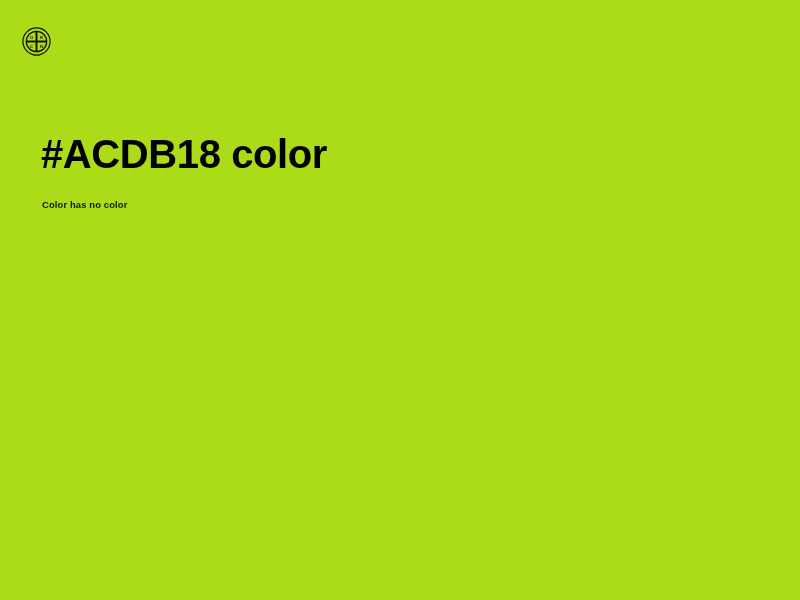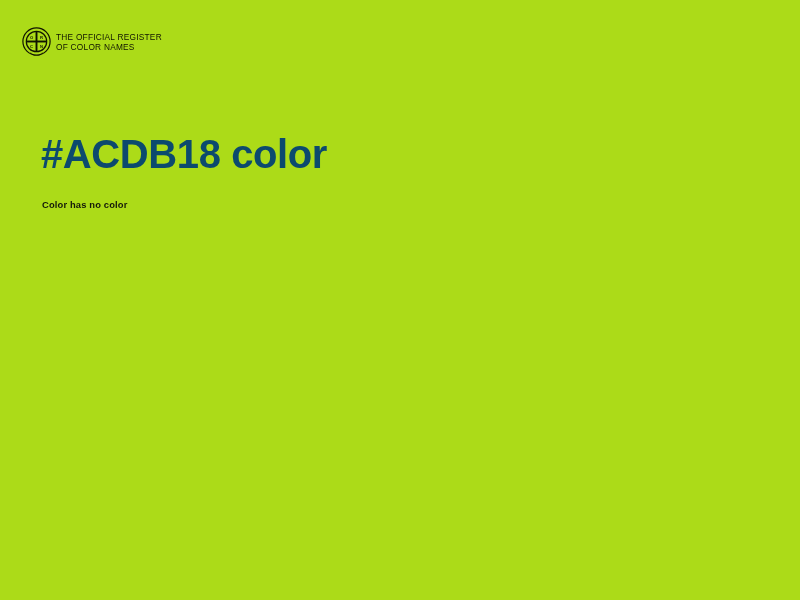--- a/index.html
+++ b/index.html
@@ -47,21 +47,21 @@
   .brand-text .line {
     display: block;
   }
 
   
   .headline {
     position: absolute;
     left: 41px;
     top: 131px;
     margin: 0;
-    color: #0c4a6e;
+    color: #000000;
     font-size: 40px;
     line-height: 46px;
     font-weight: 700;
     letter-spacing: -0.4px;
     white-space: nowrap;
   }
   .subtitle {
     position: absolute;
     left: 42px;
     top: 198px;
@@ -86,23 +86,19 @@
         <circle cx="29" cy="29" r="20.4" fill="none" stroke="#111400" stroke-width="2.4"></circle>
         <rect x="27.1" y="8.6" width="3.8" height="40.8" fill="#111400"></rect>
         <rect x="8.6" y="27.1" width="40.8" height="3.8" fill="#111400"></rect>
         <text x="19.2" y="24.6" font-family="'Liberation Sans', sans-serif" font-size="8.4" font-weight="700" fill="#111400" text-anchor="middle">O</text>
         <text x="38.8" y="24.6" font-family="'Liberation Sans', sans-serif" font-size="8.4" font-weight="700" fill="#111400" text-anchor="middle">R</text>
         <text x="19.2" y="41.4" font-family="'Liberation Sans', sans-serif" font-size="8.4" font-weight="700" fill="#111400" text-anchor="middle">C</text>
         <text x="38.8" y="41.4" font-family="'Liberation Sans', sans-serif" font-size="8.4" font-weight="700" fill="#111400" text-anchor="middle">N</text>
         <path d="M17.5 51.2 A 13.5 13.5 0 0 0 40.5 51.2" fill="none" stroke="#111400" stroke-width="1.5" stroke-dasharray="1.4 1.5"></path>
       </svg>
     </span>
-    <span class="brand-text">
-      <span class="line">THE OFFICIAL REGISTER</span>
-      <span class="line">OF COLOR NAMES</span>
-    </span>
   </div>
 
   <h1 class="headline">#ACDB18 color</h1>
 
   <p class="subtitle">Color has no color</p>
 
 </div>
 
 </body></html>

